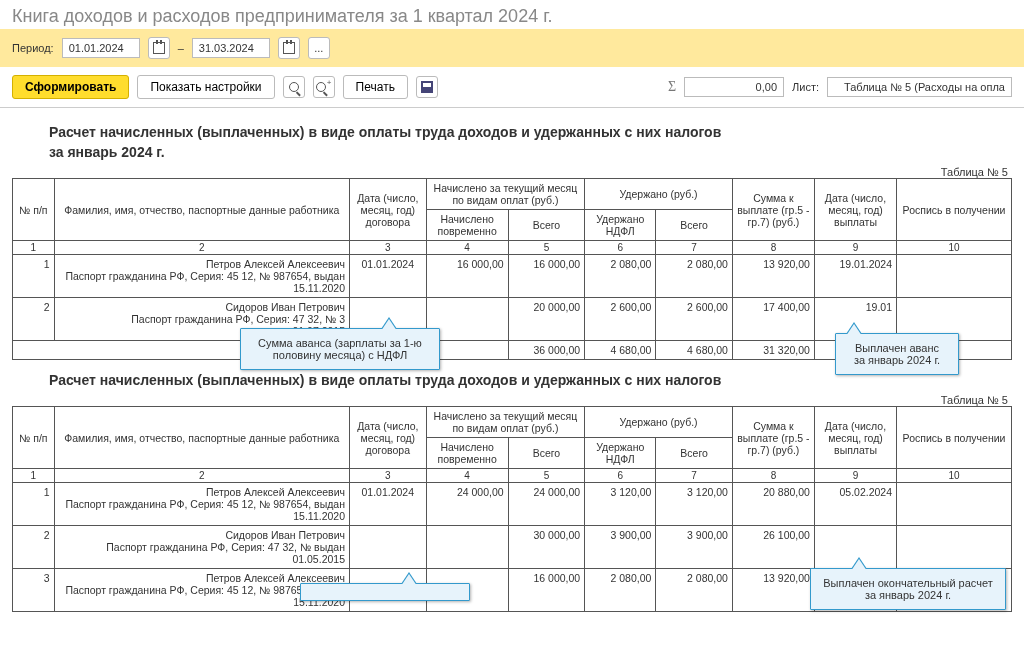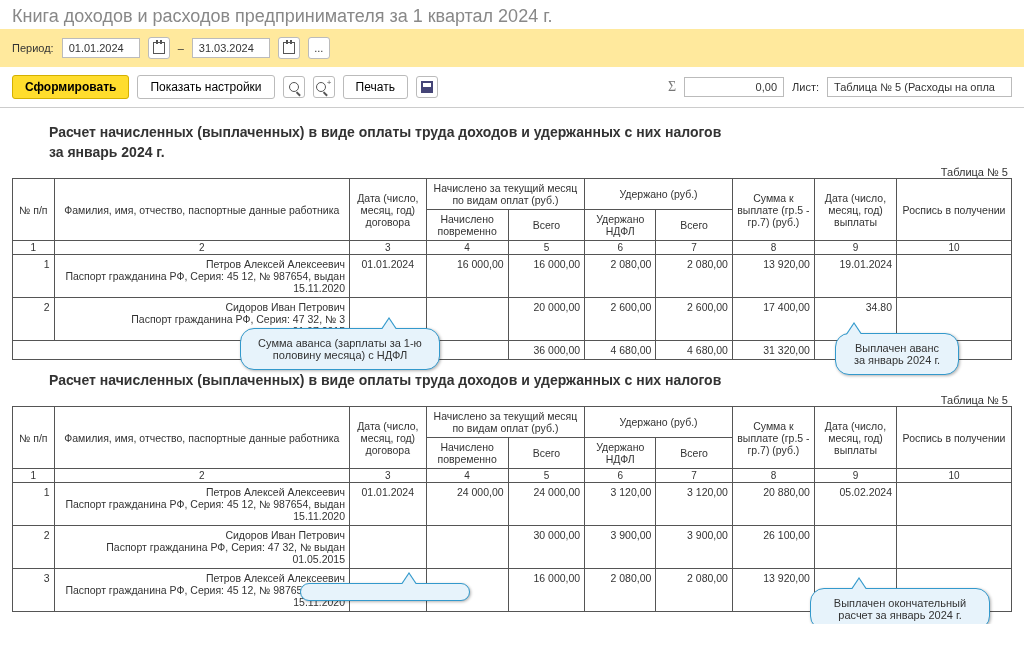--- a/index.html
+++ b/index.html
@@ -76,21 +76,21 @@
   .num-input {
     background: #fff;
     border: 1px solid #bbb;
     padding: 3px 6px;
     width: 100px;
     text-align: right;
   }
   .sheet-select {
     background: #fff;
     border: 1px solid #bbb;
-    padding: 3px 6px;
+    padding: 3px 16px;
     width: 185px;
     overflow: hidden;
     white-space: nowrap;
   }
   .spacer { flex: 1; }
   .report {
     padding: 12px;
     position: relative;
   }
   .sec-title {
@@ -118,21 +118,21 @@
   table.report-table th { font-weight: normal; text-align: center; }
   tr.colnum td { text-align: center; font-size: 10px; padding:1px; }
   td.num { text-align: right; }
   td.center { text-align: center; }
   td.left { text-align: right; }
   .emp-cell { min-height: 34px; }
   .callout {
     position: absolute;
     background: #e7f3fb;
     border: 1px solid #3399cc;
-    border-radius: 14px;
+    border-radius: 1px;
     padding: 8px 12px;
     font-size: 11px;
     text-align: center;
     box-shadow: 1px 1px 3px rgba(0,0,0,0.3);
     z-index: 10;
   }
   .callout .tail {
     position: absolute;
     width: 0; height: 0;
     border-left: 8px solid transparent;
@@ -248,21 +248,21 @@
       <td class="num" style="vertical-align:top">2</td>
       <td class="left">
             <div class="emp-cell"><span>Сидоров Иван Петрович</span><br><span>Паспорт гражданина РФ, Серия: 47 32, № 3</span><br><span>выдан 01.07.2015</span></div>
           </td>
       <td class="center"></td>
       <td class="num"></td>
       <td class="num" style="vertical-align:top">20 000,00</td>
       <td class="num" style="vertical-align:top">2 600,00</td>
       <td class="num" style="vertical-align:top">2 600,00</td>
       <td class="num" style="vertical-align:top">17 400,00</td>
-      <td class="num" style="vertical-align:top">34.80</td>
+      <td class="num" style="vertical-align:top">19.01</td>
       <td></td>
     </tr>
     <tr>
       <td colspan="3" class="left">Итого за месяц</td>
       <td class="num"></td>
       <td class="num">36 000,00</td>
       <td class="num">4 680,00</td>
       <td class="num">4 680,00</td>
       <td class="num">31 320,00</td>
       <td></td>
@@ -357,19 +357,19 @@
   </div>
   <div class="callout" style="left:835px; top:225px; width:124px">
     <span>Выплачен аванс за январь 2024 г.</span>
     <span class="tail" style="top:-12px; left:10px; border-bottom:12px solid #3399cc;"></span>
     <span class="tail" style="top:-10px; left:10px; border-bottom:12px solid #e7f3fb;"></span>
   </div>
   <div class="callout" style="left:300px; top:475px; width:170px">
     <span class="tail" style="top:-12px; left:100px; border-bottom:12px solid #3399cc;"></span>
     <span class="tail" style="top:-10px; left:100px; border-bottom:12px solid #e7f3fb;"></span>
   </div>
-  <div class="callout" style="left:810px; top:480px; width:180px">
+  <div class="callout" style="left:810px; top:460px; width:196px">
     <span>Выплачен окончательный расчет за январь 2024 г.</span>
     <span class="tail" style="top:-12px; left:40px; border-bottom:12px solid #3399cc;"></span>
     <span class="tail" style="top:-10px; left:40px; border-bottom:12px solid #e7f3fb;"></span>
   </div>
 
 </div>
 
 </body></html>

